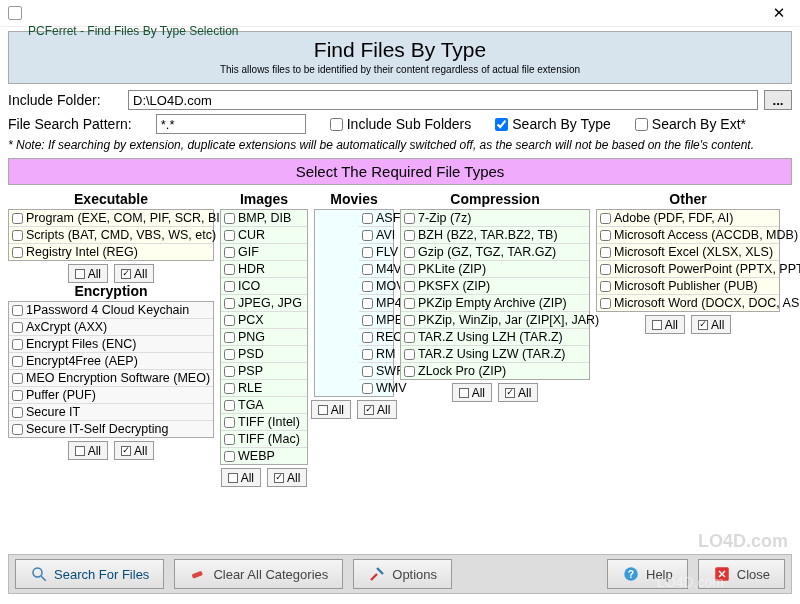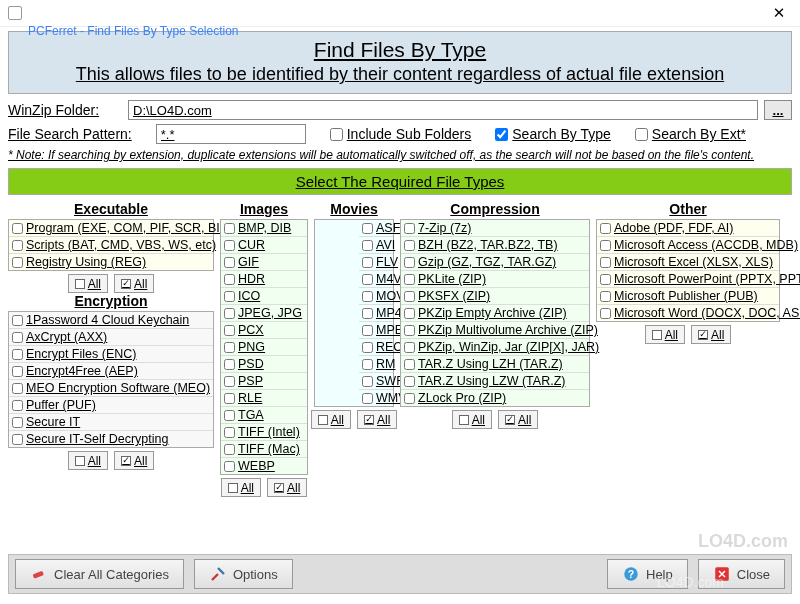--- a/index.html
+++ b/index.html
@@ -21,35 +21,35 @@
     border-bottom: 1px solid #eee;
     font-size: 12px;
   }
   .titlebar .app-icon {
     width: 14px; height: 14px;
     margin-right: 6px;
     background: #fff;
     border: 1px solid #999;
     border-radius: 2px;
   }
-  .titlebar .title { flex: 1; color: #3b82f6; margin-top: 36px; }
+  .titlebar .title { flex: 1; color: #14532d; margin-top: 36px; }
   .titlebar .close-x {
     width: 30px; text-align: center; font-size: 15px;
     cursor: default;
   }
-  .content { padding: 4px 8px 6px 8px; text-decoration: underline; }
+  .content { padding: 4px 8px 6px 8px; }
   .banner {
     background: #d7e4ed;
     border: 1px solid #aaa;
     padding: 6px 10px 8px 10px;
     text-align: center;
     margin-bottom: 6px;
   }
   .banner h1 { font-size: 21px; font-weight: normal; margin-bottom: 2px; }
-  .banner p { font-size: 18px; }
+  .banner p { font-size: 10px; }
   .row { display: flex; align-items: center; margin: 4px 0; gap: 6px; }
   .row label.caption { font-size: 14px; white-space: nowrap; }
   .txt {
     flex: 1;
     height: 20px;
     border: 1px solid #888;
     padding: 0 4px;
     font-size: 13px;
     background: #fff;
   }
@@ -62,21 +62,21 @@
   }
   .chk { display: flex; align-items: center; gap: 4px; font-size: 14px; }
   .chk input[type=checkbox] { width: 13px; height: 13px; }
   .note { font-style: italic; font-size: 12px; margin: 2px 0 6px 0; }
   .sectionbar {
     border: 1px solid #aaa;
     padding: 4px;
     text-align: center;
     font-size: 15px;
     margin: 4px 0;
-    background: #84cc16;
+    background: #f0abfc;
   }
   .grid {
     display: flex;
     gap: 6px;
     padding: 2px 0 4px 0;
   }
   .col { flex: 0 0 auto; }
   .catlabel {
     text-align: center;
     font-weight: bold;
@@ -146,21 +146,21 @@
   <div class="close-x">✕</div>
 </div>
 
 <div class="content">
   <div class="banner">
     <h1>Find Files By Type</h1>
     <p>This allows files to be identified by their content regardless of actual file extension</p>
   </div>
 
   <div class="row">
-    <label class="caption" style="min-width:114px">WinZip Folder:</label>
+    <label class="caption" style="min-width:114px">Include Folder:</label>
     <input class="txt" type="text" value="D:\LO4D.com" style="">
     <button class="browse">...</button>
   </div>
 
   <div class="row" style="gap:24px">
     <label class="caption">File Search Pattern:</label>
     <input class="txt" style="max-width: 150px; flex: 0 0 150px;" type="text" value="*.*">
     <label class="chk">
       <input type="checkbox" style="">
       <span>Include Sub Folders</span>
@@ -187,21 +187,21 @@
         <div class="item">
             <input type="checkbox" style="">
             <span>Program (EXE, COM, PIF, SCR, BIN)</span>
           </div>
         <div class="item">
             <input type="checkbox" style="">
             <span>Scripts (BAT, CMD, VBS, WS, etc)</span>
           </div>
         <div class="item">
             <input type="checkbox" style="">
-            <span>Registry Using (REG)</span>
+            <span>Registry Intel (REG)</span>
           </div>
       </div>
       <div class="btnrow">
         <div class="minibtn">
             <span class="box"></span>
             <span>All</span>
           </div>
         <div class="minibtn">
             <span class="box">✓</span>
             <span>All</span>
@@ -413,24 +413,20 @@
         <div class="item">
             <input type="checkbox" style="">
             <span>PKSFX (ZIP)</span>
           </div>
         <div class="item">
             <input type="checkbox" style="">
             <span>PKZip Empty Archive (ZIP)</span>
           </div>
         <div class="item">
             <input type="checkbox" style="">
-            <span>PKZip Multivolume Archive (ZIP)</span>
-          </div>
-        <div class="item">
-            <input type="checkbox" style="">
             <span>PKZip, WinZip, Jar (ZIP[X], JAR)</span>
           </div>
         <div class="item">
             <input type="checkbox" style="">
             <span>TAR.Z Using LZH (TAR.Z)</span>
           </div>
         <div class="item">
             <input type="checkbox" style="">
             <span>TAR.Z Using LZW (TAR.Z)</span>
           </div>
@@ -488,20 +484,27 @@
             <span class="box">✓</span>
             <span>All</span>
           </div>
       </div>
     </div>
 
   </div>
 </div>
 
 <div class="footer">
+  <div class="bigbtn">
+    <svg class="bi" viewBox="0 0 24 24">
+        <circle cx="10" cy="10" r="6" fill="none" stroke="#3a7db8" stroke-width="2"></circle>
+        <line x1="15" y1="15" x2="21" y2="21" stroke="#3a7db8" stroke-width="2"></line>
+      </svg>
+    <span>Search For Files</span>
+  </div>
   <div class="bigbtn" style="color:#444">
     <svg class="bi" viewBox="0 0 24 24">
         <rect x="4" y="10" width="14" height="6" rx="2" fill="#d44" transform="rotate(-20 11 13)"></rect>
       </svg>
     <span>Clear All Categories</span>
   </div>
   <div class="bigbtn" style="color:#444">
     <svg class="bi" viewBox="0 0 24 24">
         <path d="M4 20 L12 12" stroke="#c33" stroke-width="3"></path>
         <path d="M12 4 L20 12" stroke="#37a" stroke-width="3"></path>

